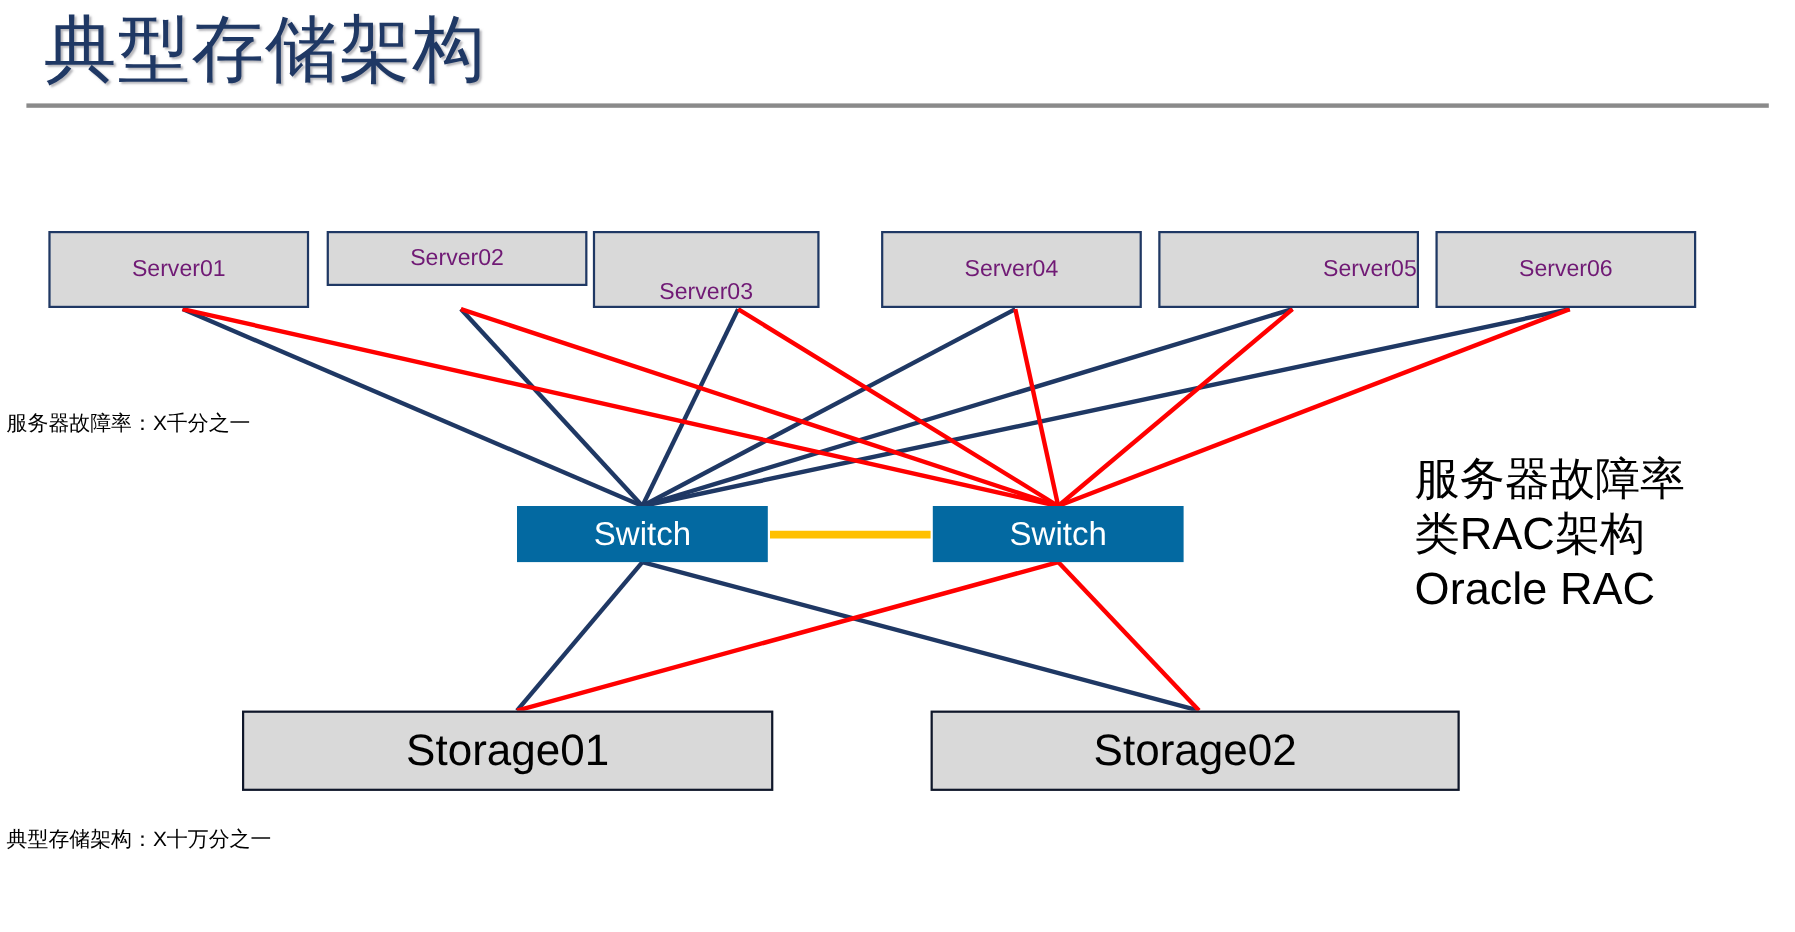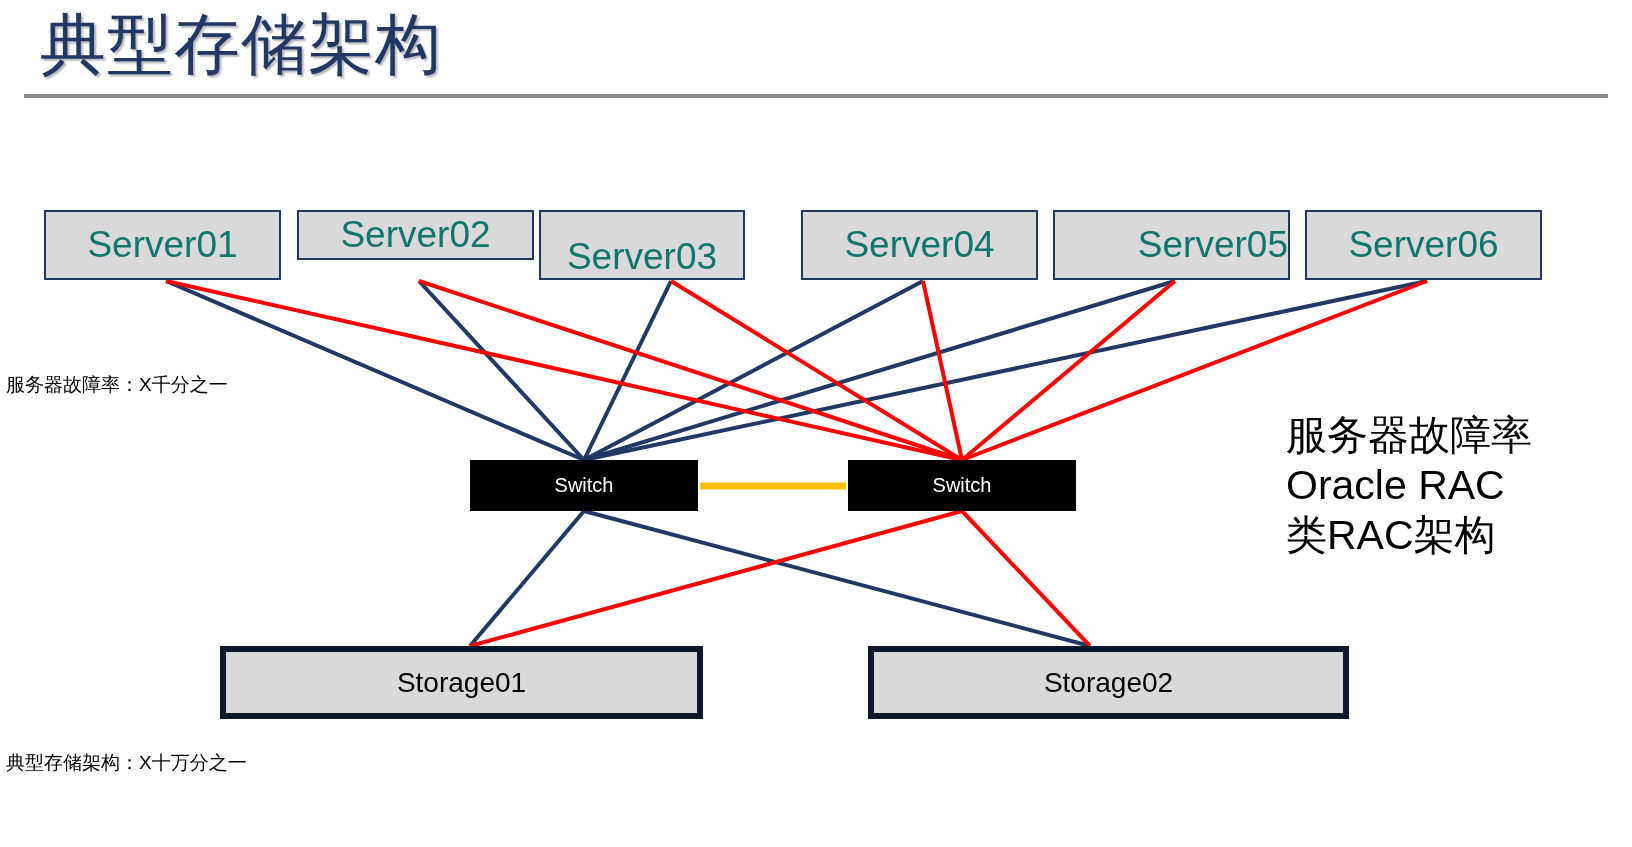--- a/index.html
+++ b/index.html
@@ -54,36 +54,36 @@
     position: absolute;
     box-sizing: border-box;
     display: flex;
     align-items: center;
     justify-content: center;
     text-align: center;
   }
   .node.server {
     background: #d9d9d9;
     border: 2px solid #1F3864;
-    font-size: 37px;
-    color: #0f766e;
+    font-size: 21px;
+    color: #701a75;
     height: 70px;
   }
   .node.storage {
     background: #d9d9d9;
-    border: 6px solid #0f172a;
-    font-size: 28px;
+    border: 2px solid #0f172a;
+    font-size: 40px;
     color: #000000;
     height: 73px;
   }
   .node.switch {
-    background: #000000;
+    background: #0369a1;
     border: none;
     color: #ffffff;
-    font-size: 20px;
+    font-size: 30px;
     height: 51px;
   }
 
   
   .annot {
     position: absolute;
     font-size: 19px;
     color: #000000;
     white-space: nowrap;
   }
@@ -157,28 +157,28 @@
       </div>
       <div class="node switch" style="left: 470px; top: 460px; width: 228px; height: 51px;">
         <span>Switch</span>
       </div>
       <div class="node switch" style="left: 848px; top: 460px; width: 228px; height: 51px;">
         <span>Switch</span>
       </div>
       <div class="node storage" style="left: 220px; top: 646px; width: 483px; height: 73px;">
         <span>Storage01</span>
       </div>
-      <div class="node storage" style="left: 846px; top: 646px; width: 481px; height: 73px; margin-left: 22px;">
+      <div class="node storage" style="left: 846px; top: 646px; width: 481px; height: 73px;">
         <span>Storage02</span>
       </div>
     </div>
 
   <div class="annot" style="left:6px; top:372px;">服务器故障率：X千分之一</div>
 
   <div class="annot" style="left:6px; top:750px;">典型存储架构：X十万分之一</div>
 
   <div id="side-note">
     <div>服务器故障率</div>
+    <div>类RAC架构</div>
     <div>Oracle RAC</div>
-    <div>类RAC架构</div>
   </div>
 
 </div>
 
 </body></html>

